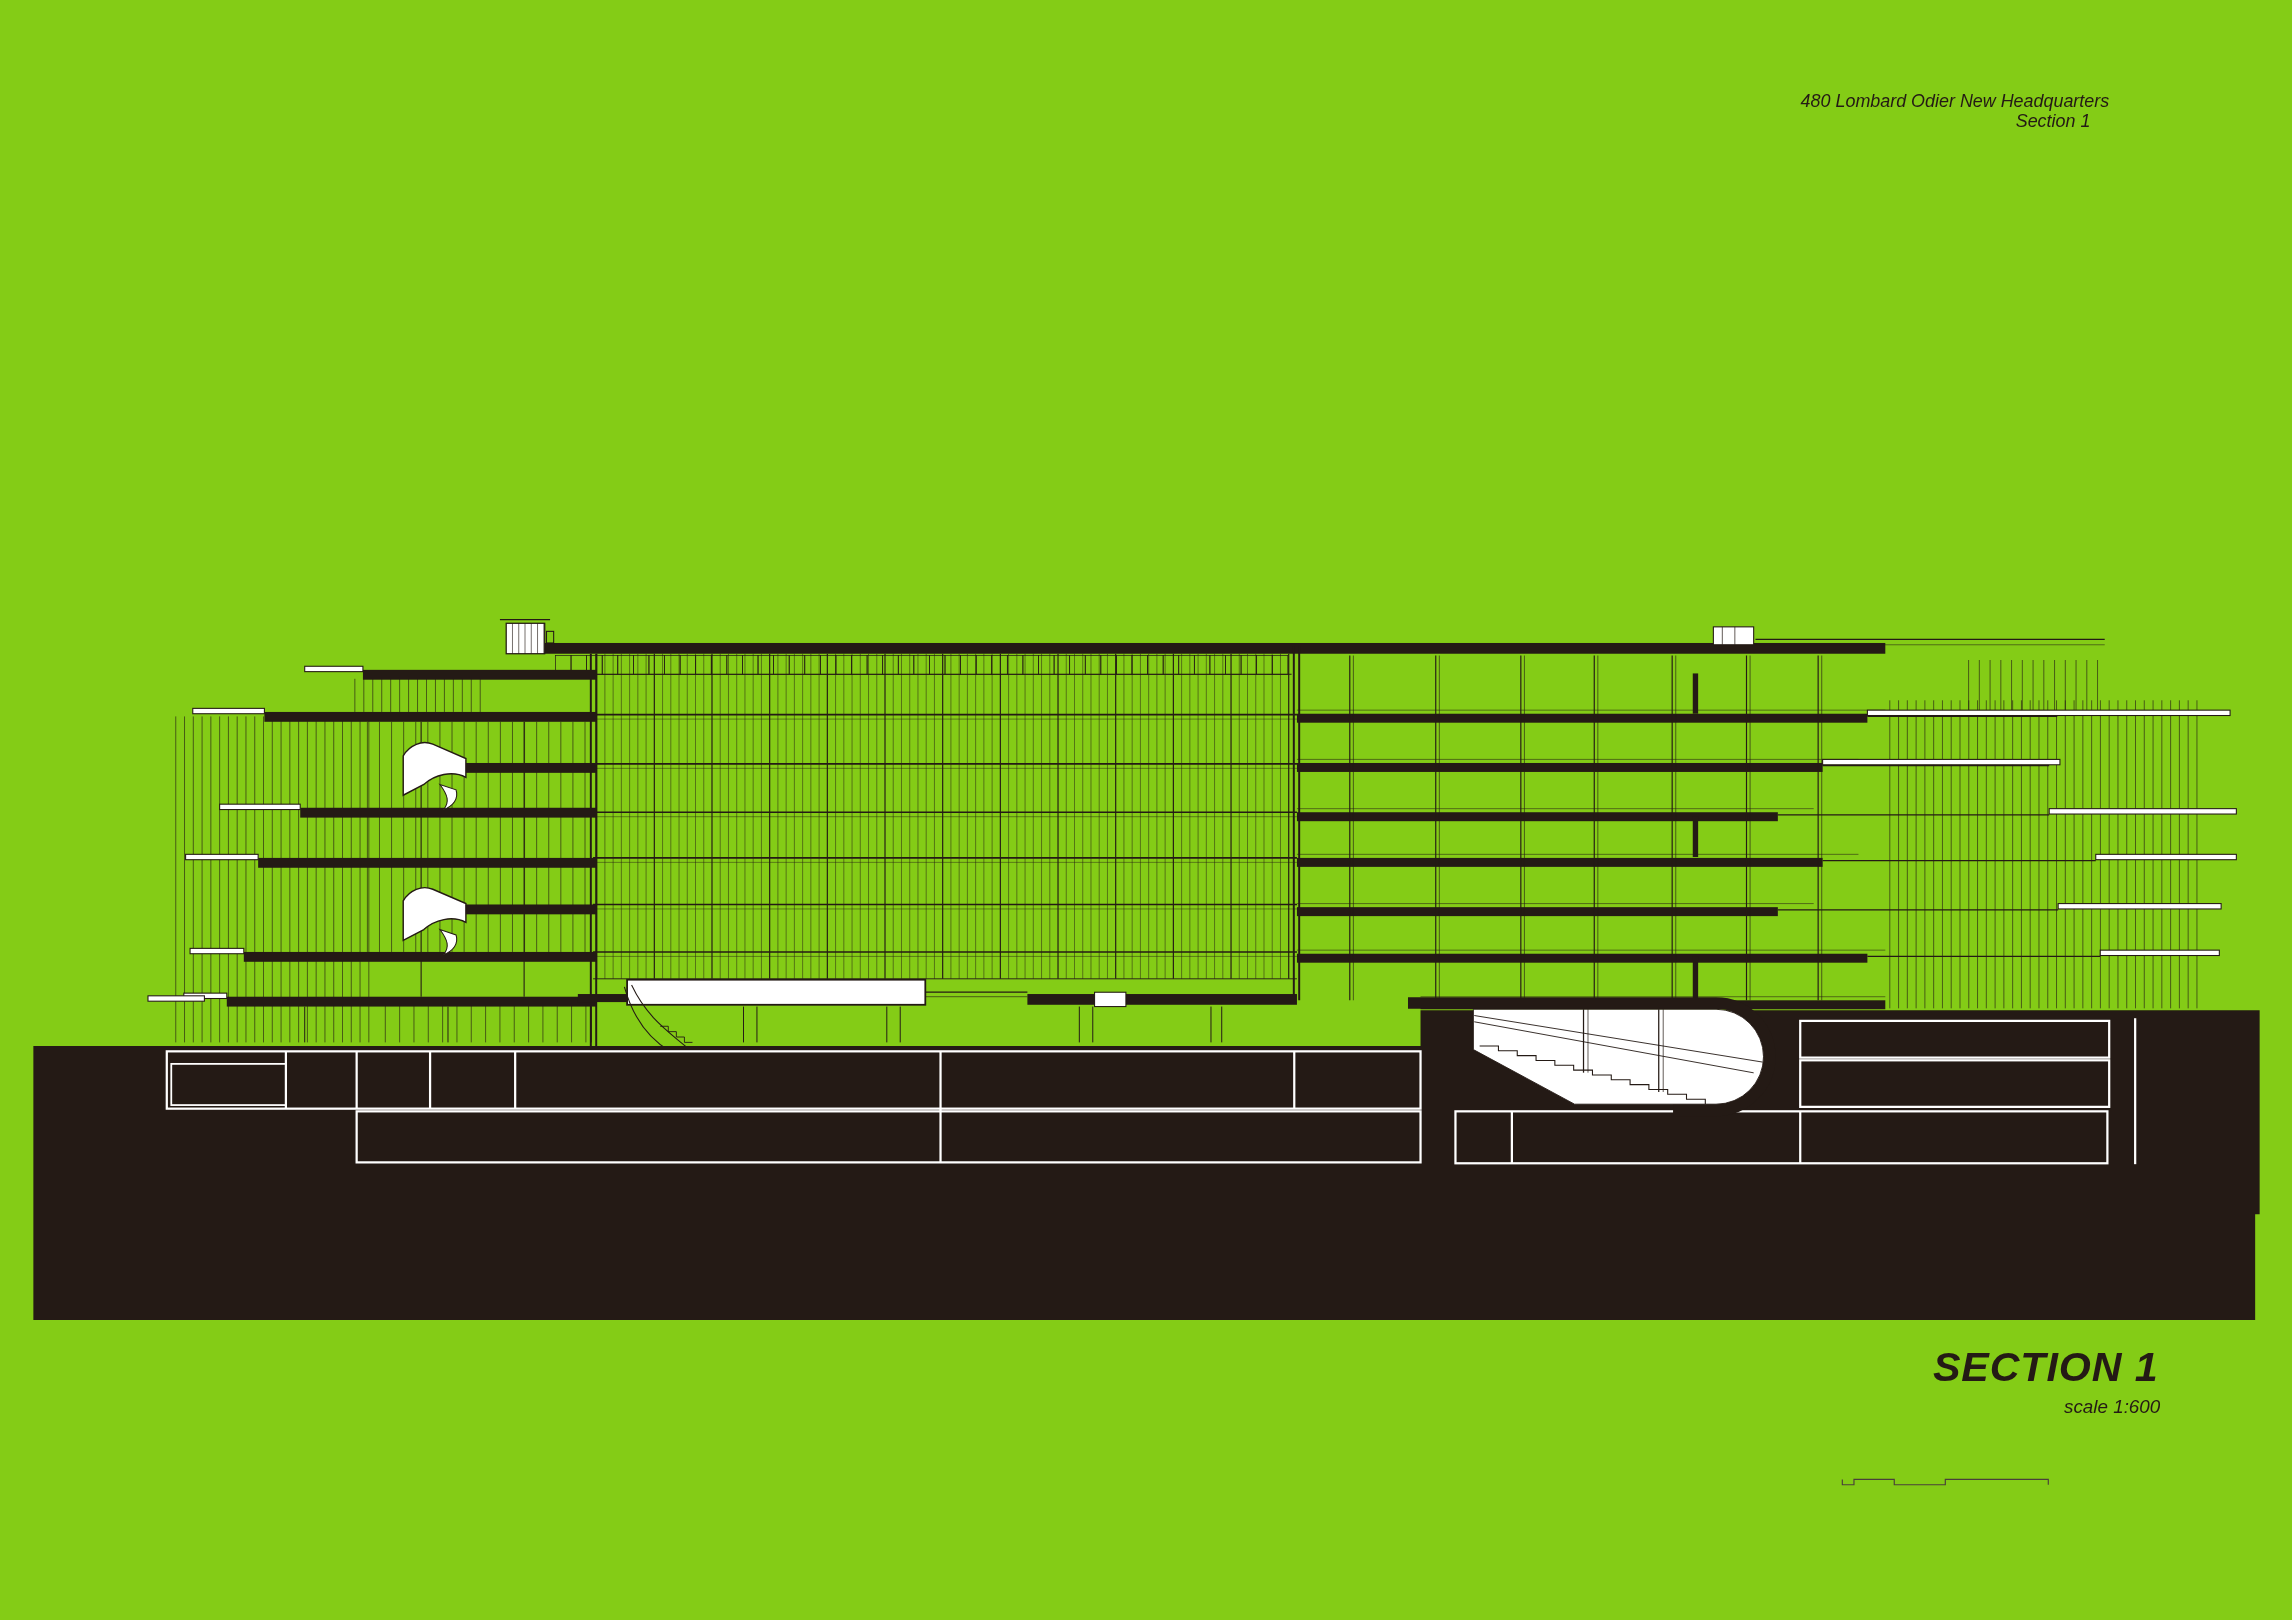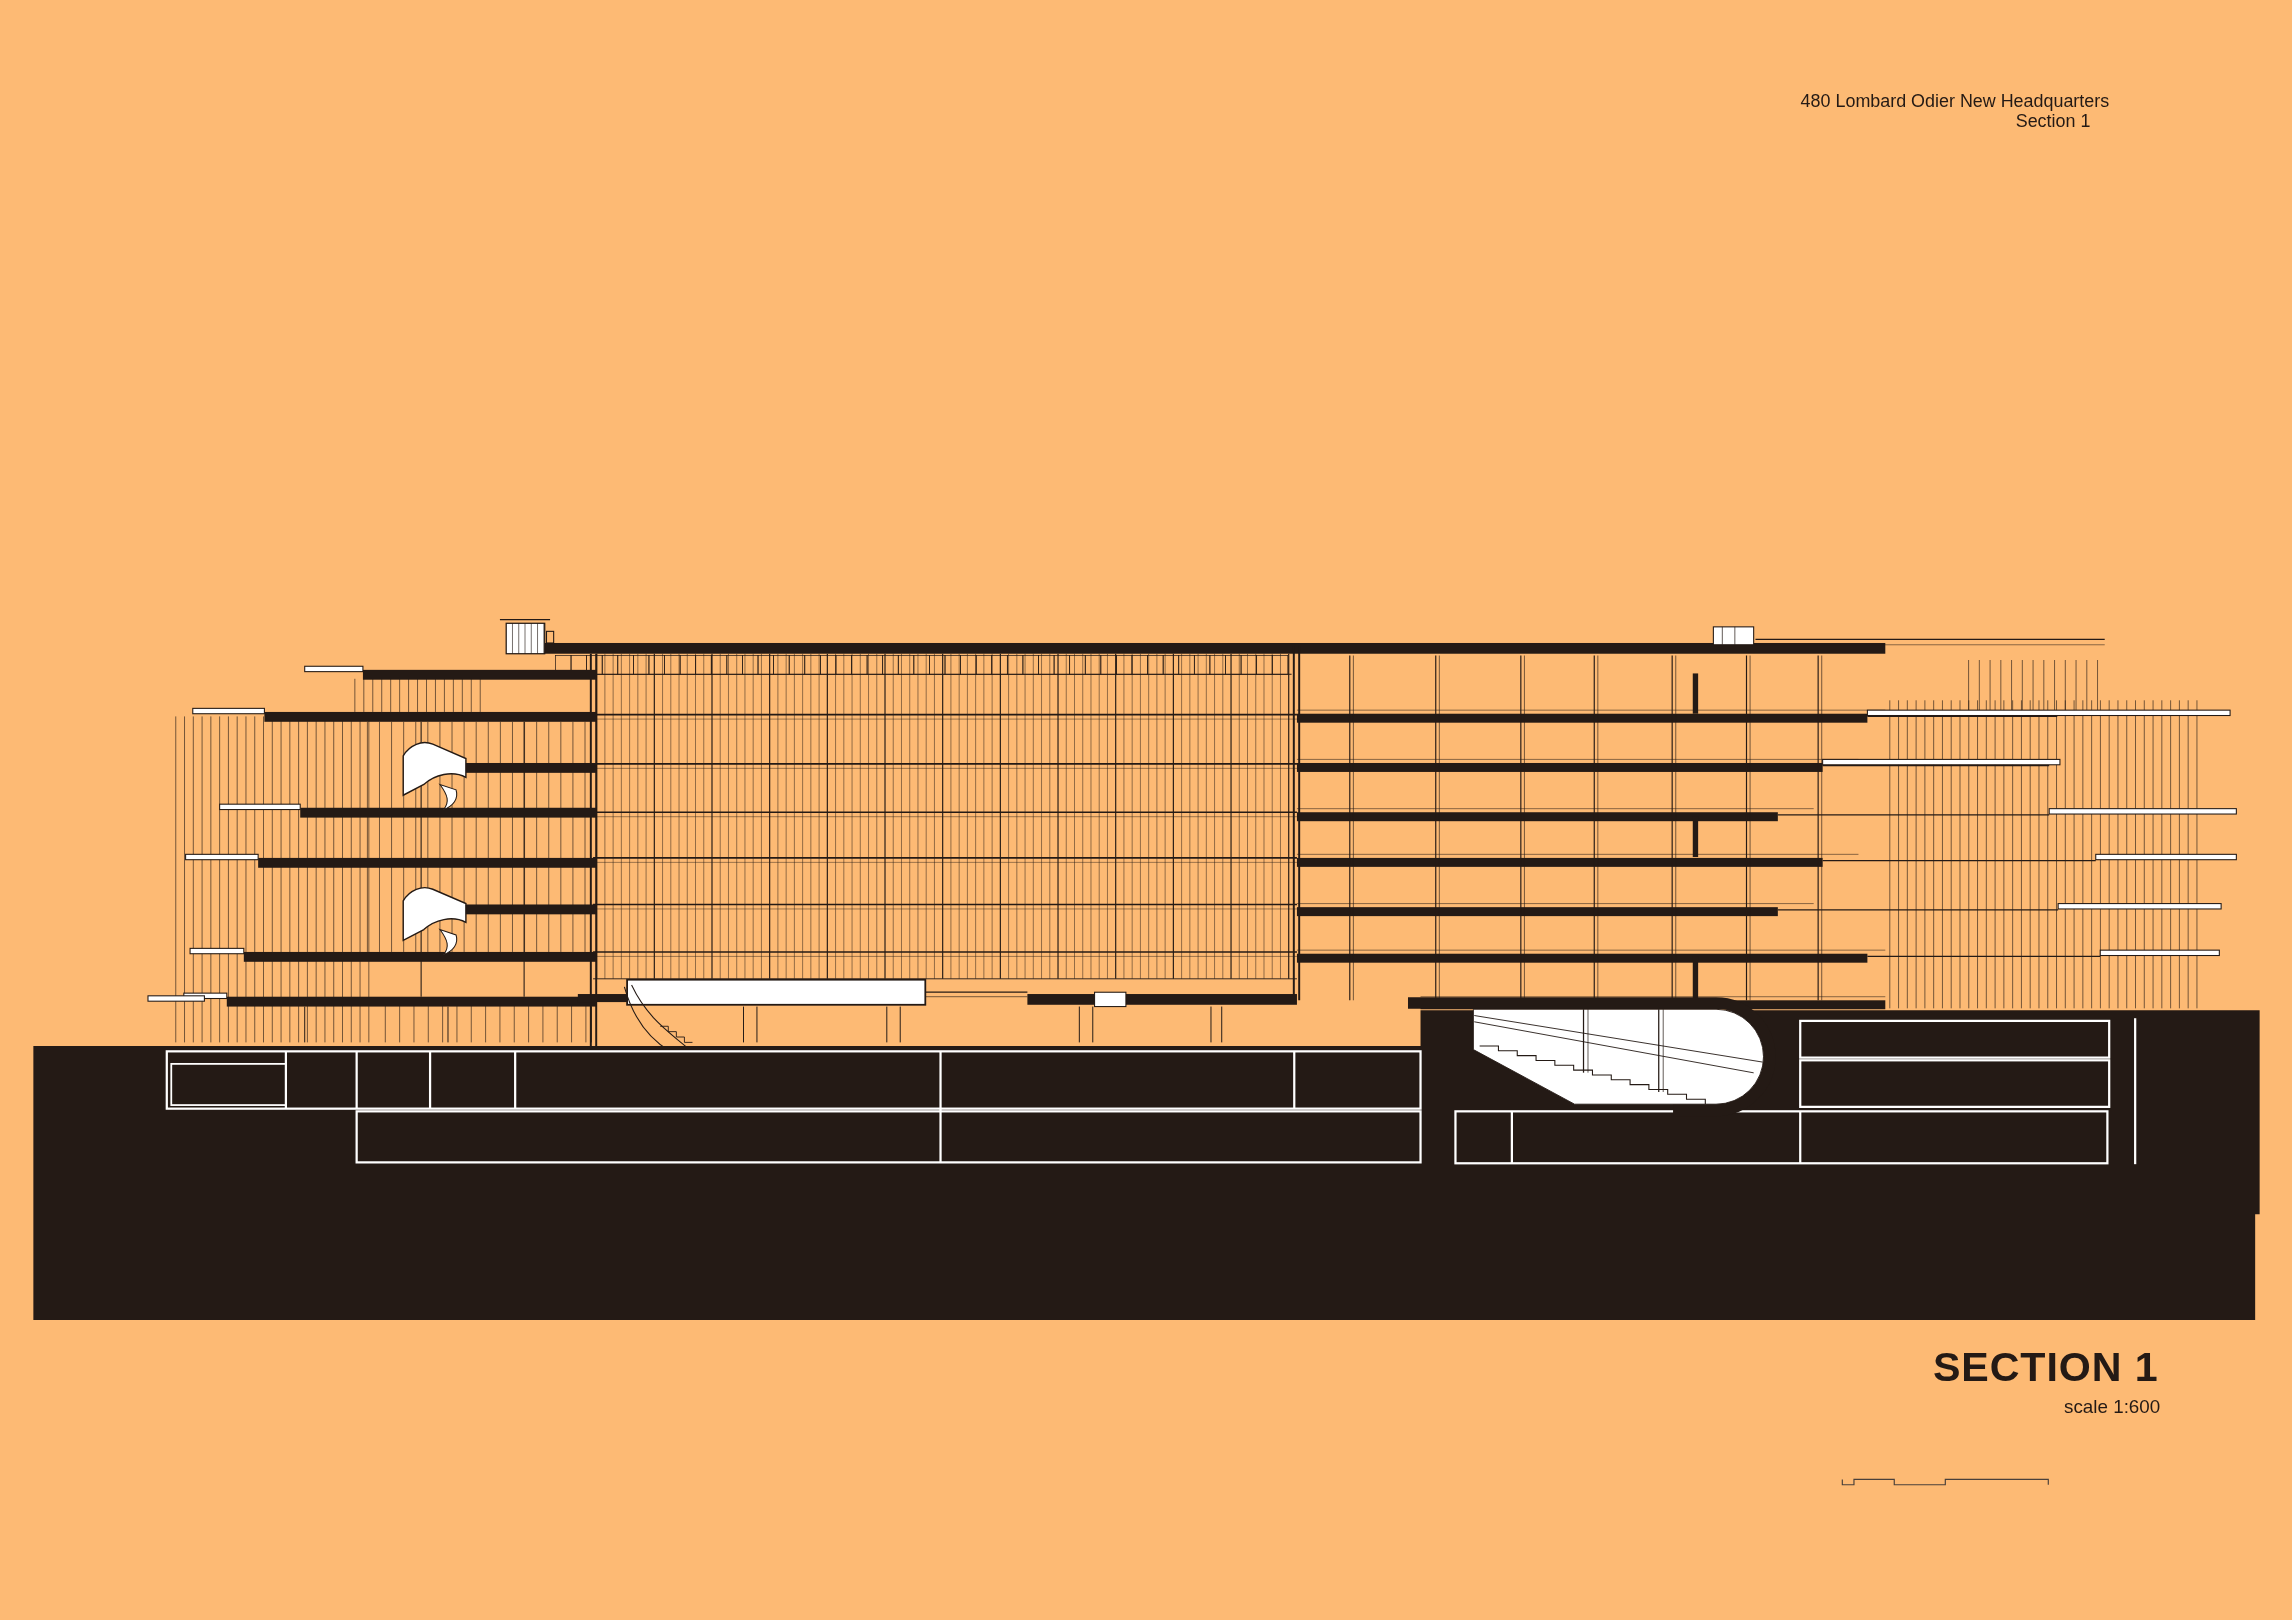--- a/index.html
+++ b/index.html
@@ -1,17 +1,17 @@
 <!DOCTYPE html>
 <html style="font-size:14.3px"><head>
 <meta charset="utf-8">
 <style>
   html,body{margin:0;padding:0;background:#ffffff;}
-  .sheet{position:relative;width:2293px;height:1620px;background:#fdba74;overflow:hidden;
-         font-family:"Liberation Sans",sans-serif;}
+  .sheet{position:relative;width:2293px;height:1620px;background:#84cc16;overflow:hidden;
+         font-family:"Liberation Sans",sans-serif;font-style:italic;}
   .sheet svg{position:absolute;left:0;top:0;}
   text{fill:#241a15;}
   .hdr{font-size:20px;}
   .ttl{font-size:46px;font-weight:bold;letter-spacing:1px;}
   .scl{font-size:21px;}
 </style>
 </head>
 <body>
 
 <div class="sheet">

